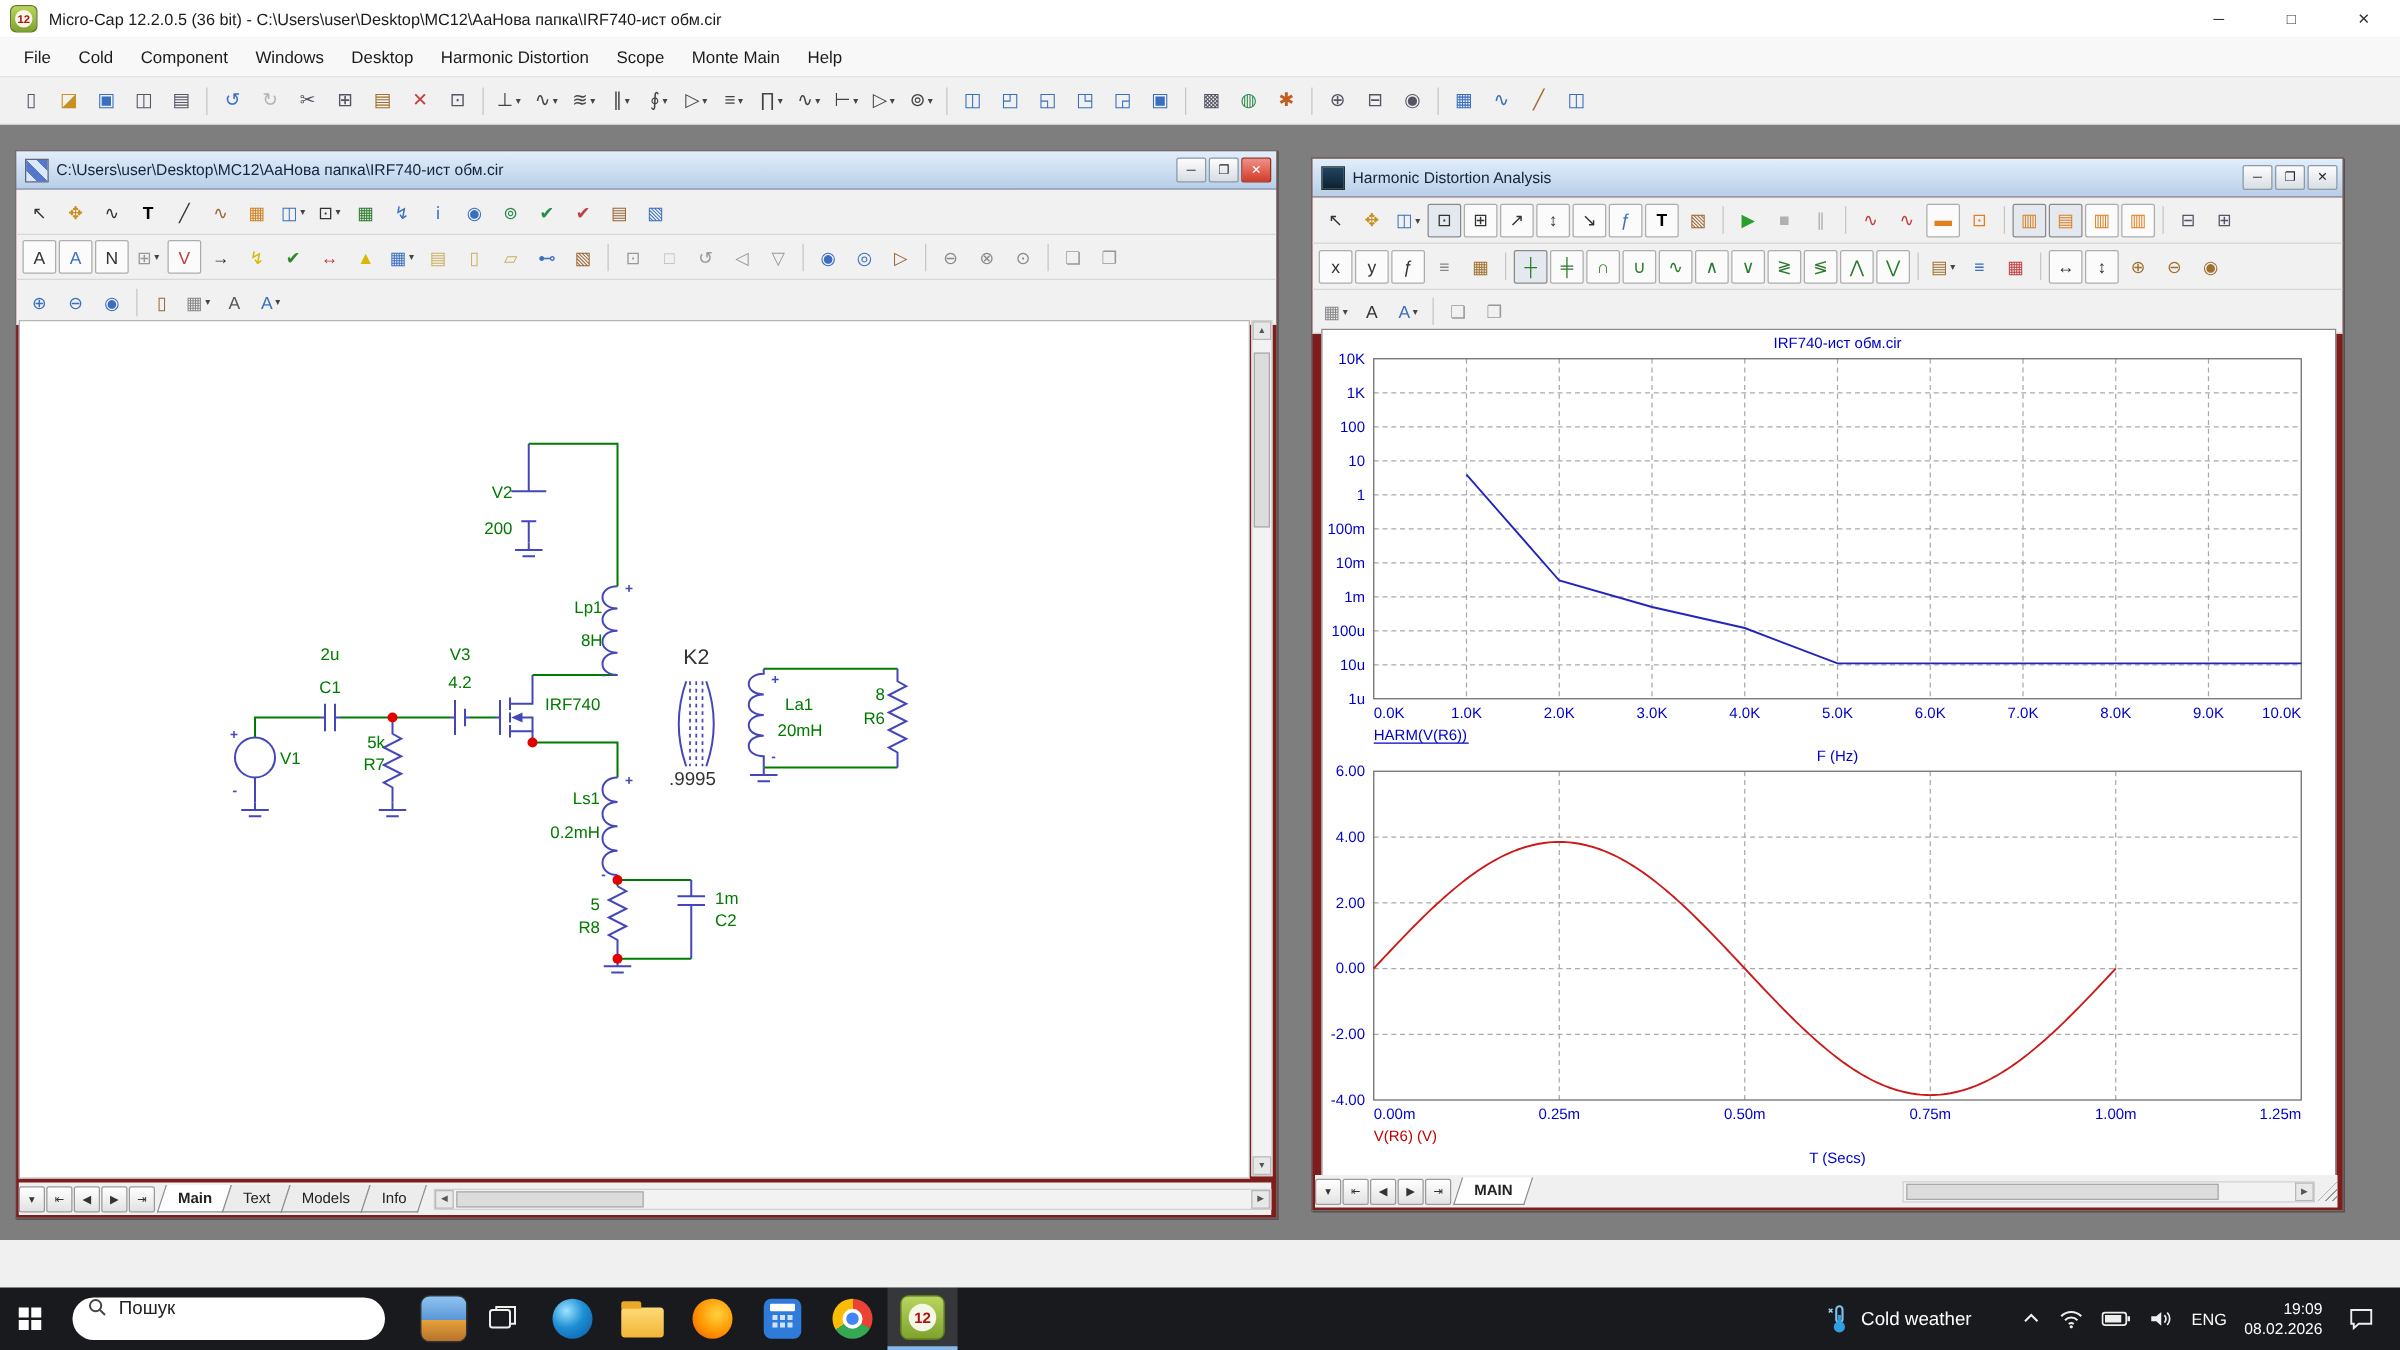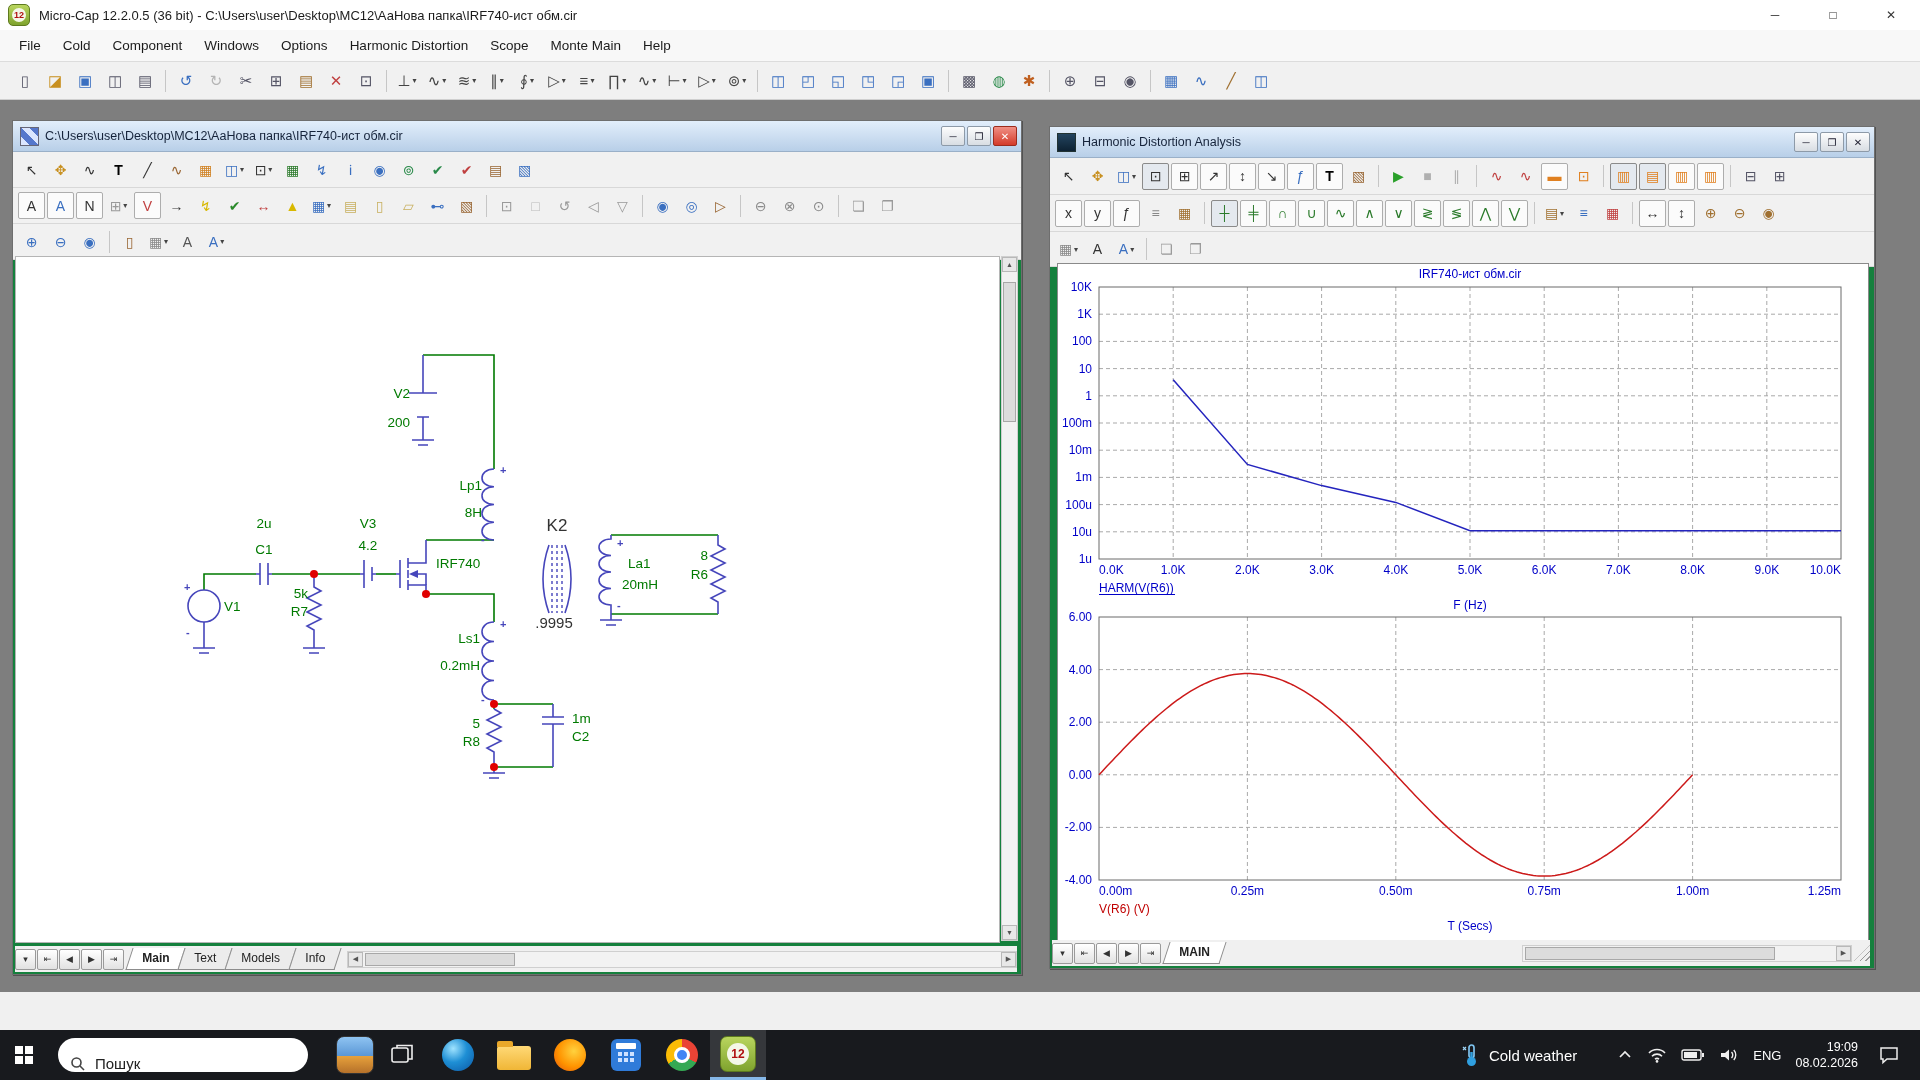--- a/index.html
+++ b/index.html
@@ -19,21 +19,21 @@
   .toolbar{display:flex;align-items:center;background:#f1f1f1;}
   .tb-main{position:absolute;left:0;top:62px;width:1920px;height:38px;border-bottom:1px solid #cfcfcf;padding-left:10px;box-sizing:border-box;}
   .tbtn{display:inline-flex;align-items:center;justify-content:center;height:26px;min-width:26px;margin:0 1px;border:1px solid transparent;border-radius:2px;font-size:15px;color:#555;}
   .tbtn .g{line-height:1;}
   .tbtn.boxed{border-color:#adadad;background:#fbfbfb;}
   .tbtn.pressed{border-color:#8a8a8a;background:#e4e9ef;}
   .tbtn .caret{font-size:8px;color:#444;margin-left:2px;}
   .tsep{width:1px;height:22px;background:#c6c6c6;margin:0 5px;}
   
   .mdi{position:absolute;left:0;top:100px;width:1920px;height:892px;background:#7e7e7e;}
-  .cwin{position:absolute;background:#15803d;border:1px solid #6e6e6e;box-shadow:1px 1px 0 rgba(0,0,0,.35);}
+  .cwin{position:absolute;background:#7f1d1d;border:1px solid #6e6e6e;box-shadow:1px 1px 0 rgba(0,0,0,.35);}
   .cw-title{height:30px;background:linear-gradient(#e2eefb,#b8cfe8);display:flex;align-items:center;padding:0 4px;border-bottom:1px solid #9ab0c8;}
   .cw-title .ticon{width:17px;height:17px;margin:0 6px 0 3px;border:1px solid #667;background:
      linear-gradient(45deg,#dbe6ff 25%,#5577cc 25%,#5577cc 50%,#dbe6ff 50%,#dbe6ff 75%,#5577cc 75%);}
   .cw-title .ttxt{font-size:12.5px;color:#15233a;flex:1;white-space:nowrap;overflow:hidden;}
   .cbtn{width:22px;height:18px;margin-left:2px;border:1px solid #8d9aa8;background:linear-gradient(#fdfdfd,#d8dde3);
         display:flex;align-items:center;justify-content:center;font-size:10px;color:#223;border-radius:2px;}
   .cbtn.close{background:linear-gradient(#f09086,#d43b2a);color:#fff;border-color:#9c2c1e;}
   .cw-tb{height:35px;border-bottom:1px solid #d8d8d8;padding-left:4px;}
   .cw-tb .tbtn{height:25px;min-width:25px;font-size:14px;}
   
@@ -69,21 +69,21 @@
   
   .docbar{position:absolute;left:0;top:992px;width:1920px;height:38px;background:#f0f0f0;border-top:1px solid #d0d0d0;padding:2px 0 0 2px;box-sizing:border-box;}
   .doctab{display:inline-block;padding:4px 12px;font-size:12.5px;color:#111;border:1px solid #8a8a8a;border-radius:4px 4px 0 0;background:#f4f4f4;margin-right:3px;}
   .doctab.active{background:#e6e6e6;box-shadow:inset 0 0 0 1px #666;}
   
   .taskbar{position:absolute;left:0;top:1030px;width:1920px;height:50px;background:#181a1e;display:flex;align-items:center;color:#fff;}
   .tb-item{height:50px;display:flex;align-items:center;justify-content:center;}
   .startbtn{width:48px;}
   .winlogo{display:grid;grid-template-columns:8px 8px;grid-template-rows:8px 8px;gap:2px;}
   .winlogo i{background:#fefefe;}
-  .searchpill{width:250px;height:34px;border-radius:17px;background:#fff;color:#222;display:flex;align-items:flex-end;padding-left:12px;box-sizing:border-box;margin-left:10px;font-size:15px;gap:9px;}
+  .searchpill{width:250px;height:34px;border-radius:17px;background:#fff;color:#222;display:flex;align-items:flex-start;padding-left:12px;box-sizing:border-box;margin-left:10px;font-size:15px;gap:9px;}
   .widgetic{width:36px;height:36px;border-radius:8px;margin-left:28px;background:linear-gradient(180deg,#8fc4f2 0%,#5b97d6 52%,#e8a23c 52%,#b5712a 100%);border:1px solid #333;}
   .appbtn{width:56px;}
   .ic-circle{width:32px;height:32px;border-radius:50%;}
   .edge{background:radial-gradient(circle at 35% 30%,#9fe3ff 0%,#1e8fd5 45%,#0b57a4 100%);}
   .firefox{background:radial-gradient(circle at 62% 38%,#ffd23e 0%,#ff9400 55%,#e4540a 100%);}
   .chrome{position:relative;background:conic-gradient(#ea4335 0 33%,#34a853 33% 66%,#fbbc05 66% 100%);}
   .chrome::after{content:"";position:absolute;left:8px;top:8px;width:16px;height:16px;border-radius:50%;background:#4285f4;border:3px solid #fff;box-sizing:border-box;}
   .folder{position:relative;width:34px;height:24px;background:linear-gradient(#ffd977,#f0b636);border-radius:3px;margin-top:6px;}
   .folder::before{content:"";position:absolute;left:0;top:-5px;width:16px;height:6px;background:#e9a82a;border-radius:2px 2px 0 0;}
   .calc{width:30px;height:32px;background:#2f7bd9;border-radius:6px;display:flex;flex-direction:column;align-items:center;padding-top:4px;box-sizing:border-box;gap:3px;}
@@ -114,21 +114,21 @@
       <div class="wcb">□</div>
       <div class="wcb">✕</div>
     </div>
   </div>
 
   <div class="menubar">
       <span class="item">File</span>
       <span class="item">Cold</span>
       <span class="item">Component</span>
       <span class="item">Windows</span>
-      <span class="item">Options</span>
+      <span class="item">Desktop</span>
       <span class="item">Harmonic Distortion</span>
       <span class="item">Scope</span>
       <span class="item">Monte Main</span>
       <span class="item">Help</span>
     </div>
 
   <div class="toolbar tb-main">
       <span class="tbtn">
         <span class="g" style="color: rgb(85, 85, 102);">▯</span>
       </span>

